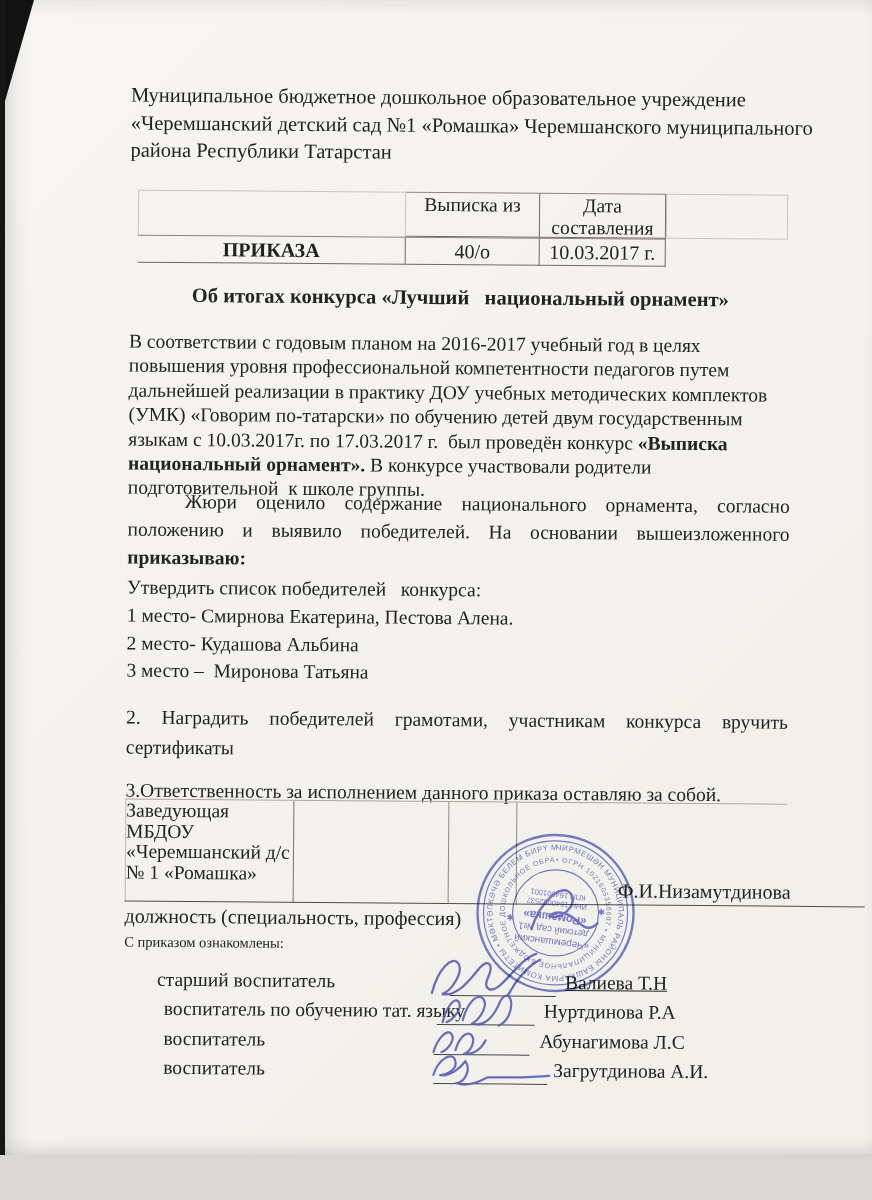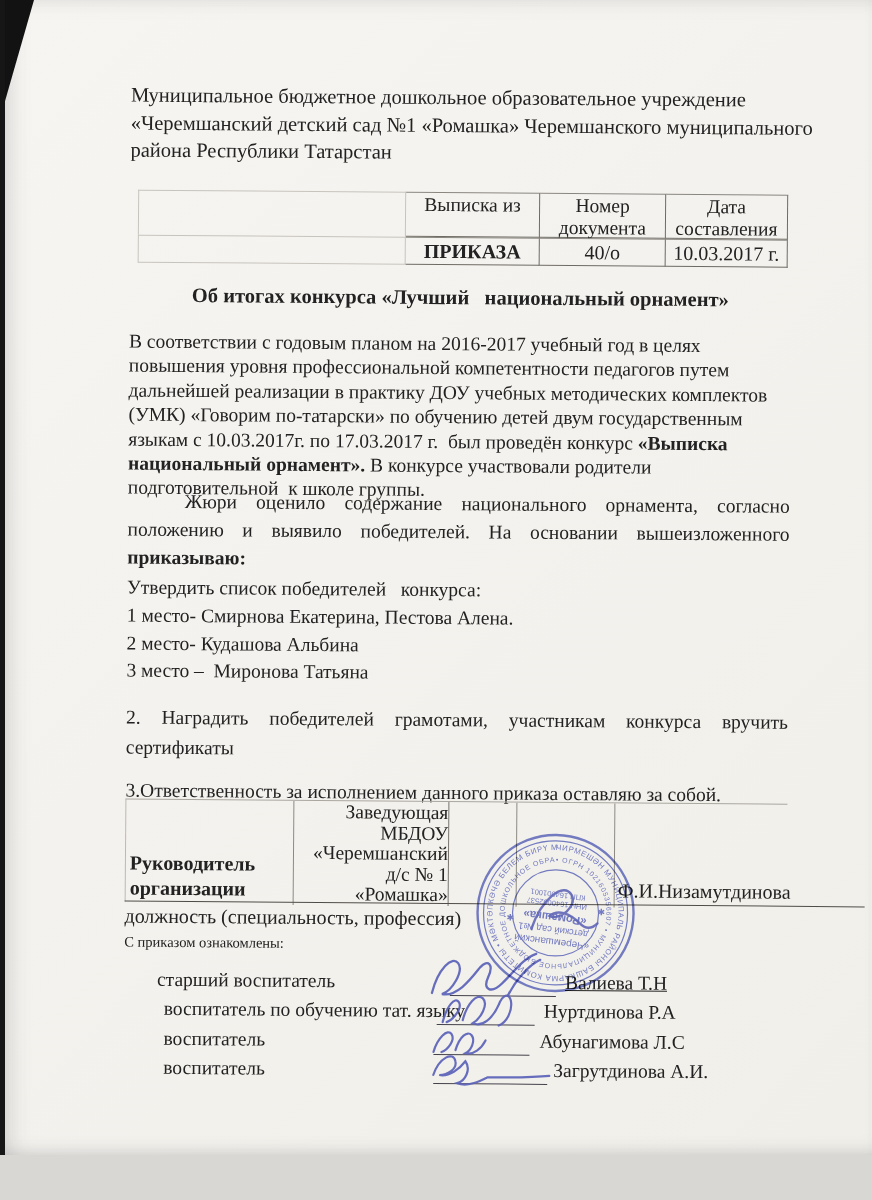--- a/index.html
+++ b/index.html
@@ -48,21 +48,21 @@
   .p4{left:127px;top:782px;width:680px;font-size:19.5px;}
 
   
   .sig-table{left:127px;top:801px;width:661px;height:102px;display:grid;
              grid-template-columns:168px 155px 68px 98px 172px;
              border-top:1px solid #aaa7a0;border-left:1px solid #bcb9b2;font-size:19.5px;}
   .sig-table .sc{border-right:1px solid #8d8a83;}
   .sig-table .sc1{display:flex;flex-direction:column;justify-content:flex-end;
              font-weight:bold;font-size:20px;line-height:25px;padding:0 0 3px 4px;
              border-right:1px solid #8d8a83;}
-  .sig-table .sc2{text-align:right;line-height:20.5px;padding-top:1px;border-right:1px solid #77746e;}
+  .sig-table .sc2{text-align:left;line-height:20.5px;padding-top:1px;border-right:1px solid #77746e;}
   .sig-underline{left:127px;top:902.5px;width:740px;height:0;border-top:1.6px solid #504d48;}
   .sig-name{left:616px;top:801px;width:256px;height:100px;display:flex;align-items:flex-end;
             font-size:20px;white-space:nowrap;padding-left:4px;}
   .pos-caption{left:127px;top:907px;font-size:20px;}
   .ack-label{left:127px;top:936px;font-size:14.5px;}
 
   
   .ack{left:127px;top:971px;width:700px;font-size:19.5px;}
   .ackrow{position:relative;height:29.4px;}
   .ackrow .role{position:absolute;white-space:nowrap;}
@@ -97,21 +97,20 @@
 
     <div class="blk org-header">
         <div class="tl"><span>Муниципальное бюджетное дошкольное образовательное учреждение</span></div>
         <div class="tl"><span>«Черемшанский детский сад №1 «Ромашка» Черемшанского муниципального</span></div>
         <div class="tl"><span>района Республики Татарстан</span></div>
       </div>
 
     <div class="blk meta-table">
       <div class="cell light first nb"></div>
       <div class="cell">Выписка из</div>
-      <div class="cell">Номер документа</div>
       <div class="cell">Дата составления</div>
       <div class="cell light first"></div>
       <div class="cell vb b">ПРИКАЗА</div>
       <div class="cell vb">40/о</div>
       <div class="cell vb">10.03.2017 г.</div>
     </div>
 
     <div class="blk order-title">Об итогах конкурса «Лучший&nbsp;&nbsp; национальный орнамент»</div>
 
     <div class="blk p1">
@@ -136,21 +135,20 @@
       </div>
     <div class="blk p3">
         <div class="tl j"><span>2. Наградить победителей грамотами, участникам конкурса вручить</span></div>
         <div class="tl"><span>сертификаты</span></div>
       </div>
     <div class="blk p4">
         <div class="tl"><span>3.Ответственность за исполнением данного приказа оставляю за собой.</span></div>
       </div>
 
     <div class="blk sig-table">
-      <div class="sc1">Руководитель организации</div>
       <div class="sc sc2">Заведующая МБДОУ «Черемшанский д/с № 1 «Ромашка»</div>
       <div class="sc"></div>
       <div class="sc"></div>
       <div></div>
     </div>
     <div class="blk sig-underline"></div>
     <div class="blk sig-name">Ф.И.Низамутдинова</div>
 
     <div class="blk pos-caption">должность (специальность, профессия)</div>
     <div class="blk ack-label">С приказом ознакомлены:</div>

